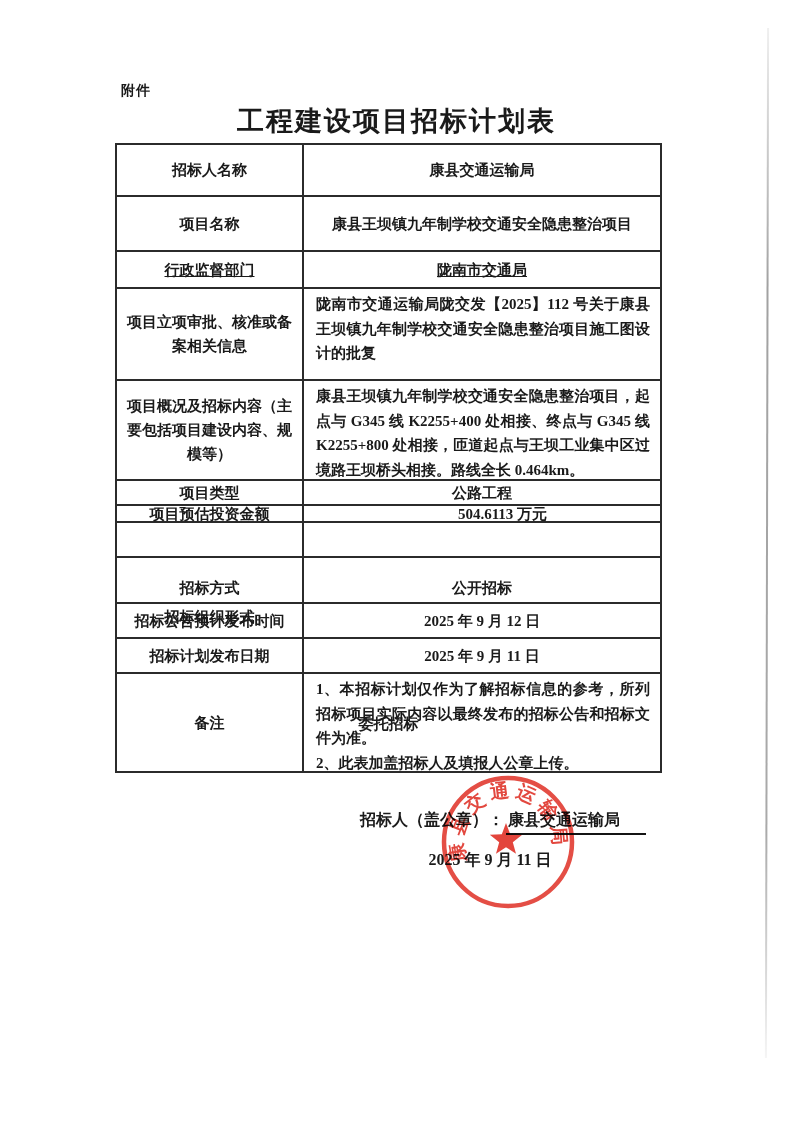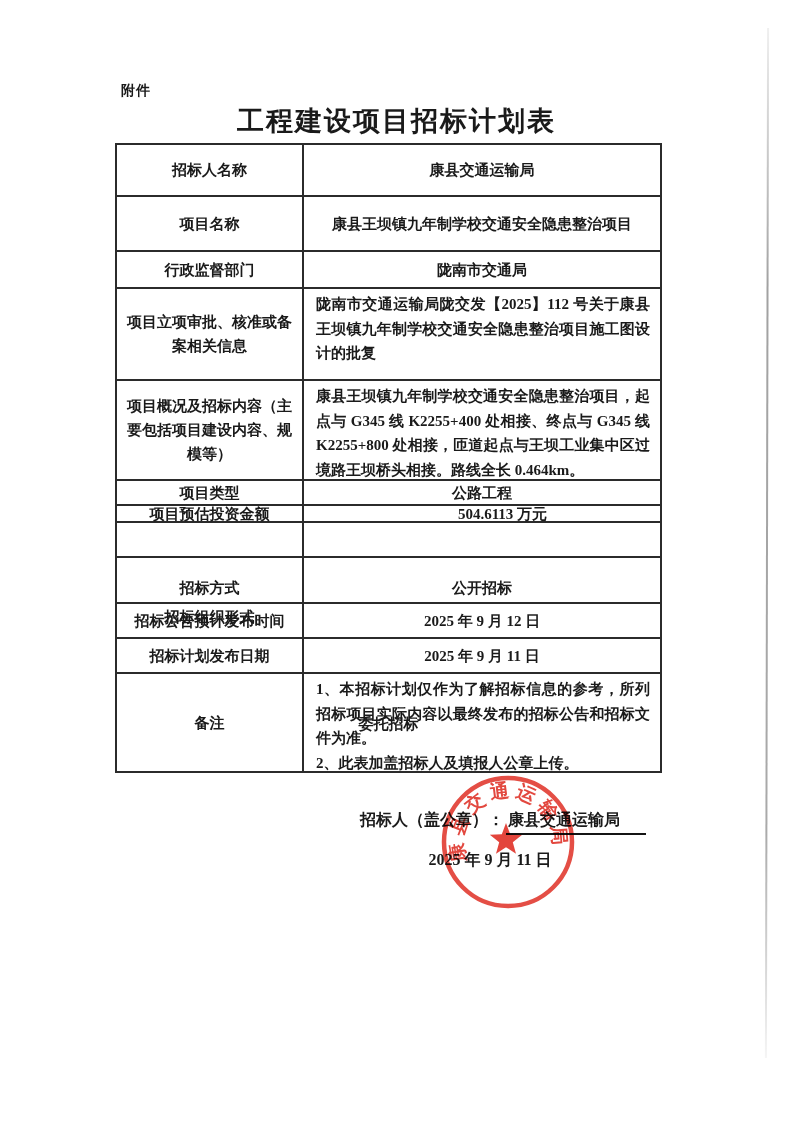--- a/index.html
+++ b/index.html
@@ -36,21 +36,21 @@
   }
   .value{
     flex:1;display:flex;align-items:center;justify-content:center;
     text-align:center;padding:2px 10px;line-height:24px;
   }
   .value.left{
     display:block;text-align:justify;text-align-last:left;
     padding:3px 10px 2px 12px;line-height:24.5px;
   }
   .value.pre{white-space:pre-line;}
-  .r1{height:52px;}  .r2{height:55px;}  .r3{height:37px;}
+  .r1{height:52px;}  .r2{height:55px;}  .r3{height:37px;text-decoration:underline;}
   .r4{height:92px;}  .r5{height:100px;justify-content:center;} .r6{height:25px;}
   .r7{height:17px;gap:41px;}  .r8{height:35px;flex-direction:column;}  .r9{height:46px;align-items:flex-end;}
   .r10{height:35px;} .r11{height:35px;} .r12{height:97px;}
   .r6 .value,.r6 .label{line-height:20px;}
   .footer-sign{
     position:absolute;left:360px;top:810px;
     font-size:16px;font-weight:700;white-space:nowrap;
   }
   .signer-name{
     display:inline-block;border-bottom:2px solid #141414;

